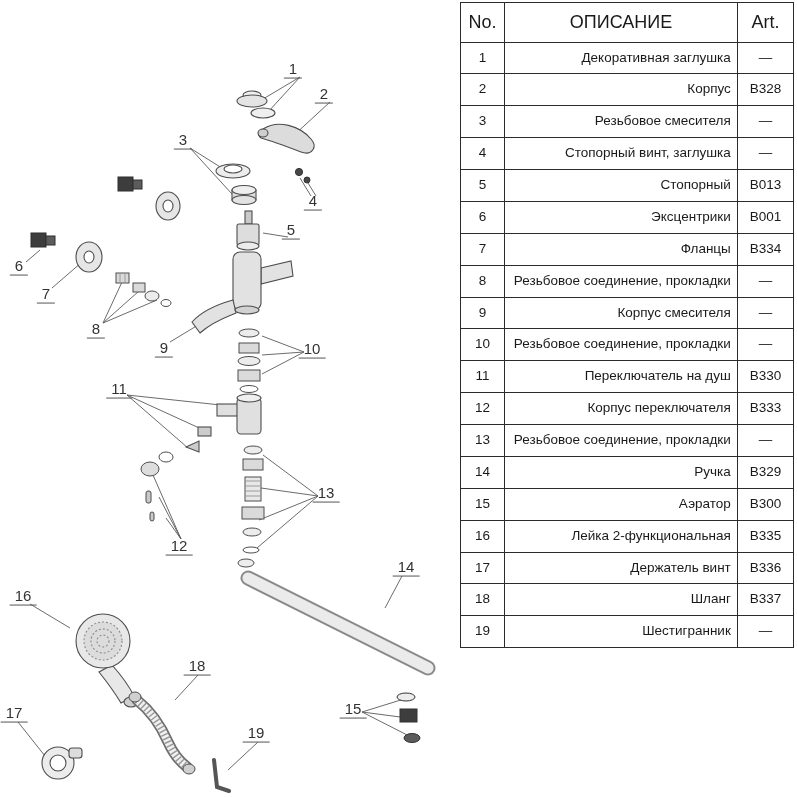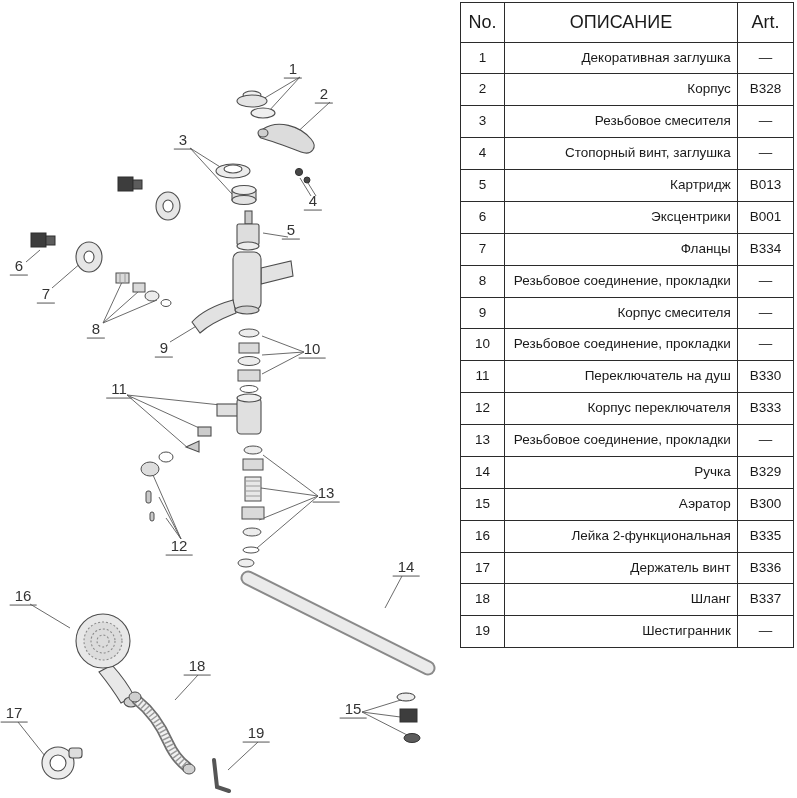--- a/index.html
+++ b/index.html
@@ -249,21 +249,21 @@
             <td class="cell-desc">Резьбовое смесителя</td>
             <td class="cell-art">—</td>
           </tr>
           <tr>
             <td class="cell-no">4</td>
             <td class="cell-desc">Стопорный винт, заглушка</td>
             <td class="cell-art">—</td>
           </tr>
           <tr>
             <td class="cell-no">5</td>
-            <td class="cell-desc">Картридж</td>
+            <td class="cell-desc">Стопорный</td>
             <td class="cell-art">B013</td>
           </tr>
           <tr>
             <td class="cell-no">6</td>
             <td class="cell-desc">Эксцентрики</td>
             <td class="cell-art">B001</td>
           </tr>
           <tr>
             <td class="cell-no">7</td>
             <td class="cell-desc">Фланцы</td>

